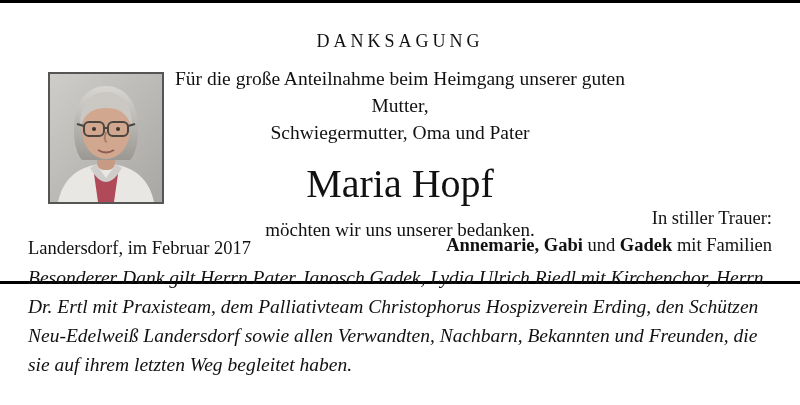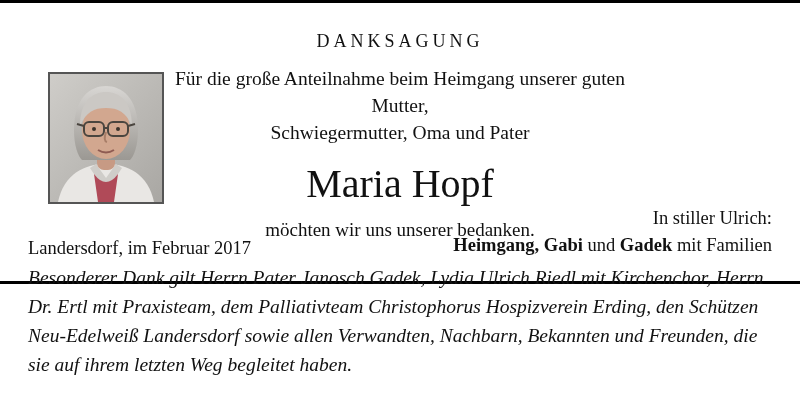--- a/index.html
+++ b/index.html
@@ -171,18 +171,18 @@
     <div class="name">Maria Hopf</div>
 
     <div class="thanks">möchten wir uns unserer bedanken.</div>
   </div>
 
   <div class="body-text">Besonderer Dank gilt Herrn Pater Janosch Gadek, Lydia Ulrich Riedl mit Kirchenchor, Herrn Dr. Ertl mit Praxisteam, dem Palliativteam Christophorus Hospizverein Erding, den Schützen Neu-Edelweiß Landersdorf sowie allen Verwandten, Nachbarn, Bekannten und Freunden, die sie auf ihrem letzten Weg begleitet haben.</div>
 
   <div class="footer">
     <div class="place-date">Landersdorf, im Februar 2017</div>
     <div class="mourners">
-      <span class="sorrow-label">In stiller Ulrich:</span>
-      <span class="names"><b>Heimgang, Gabi</b><span> und </span><b>Gadek</b><span> mit Familien</span></span>
+      <span class="sorrow-label">In stiller Trauer:</span>
+      <span class="names"><b>Annemarie, Gabi</b><span> und </span><b>Gadek</b><span> mit Familien</span></span>
     </div>
   </div>
 
 </div>
 
 </body></html>

